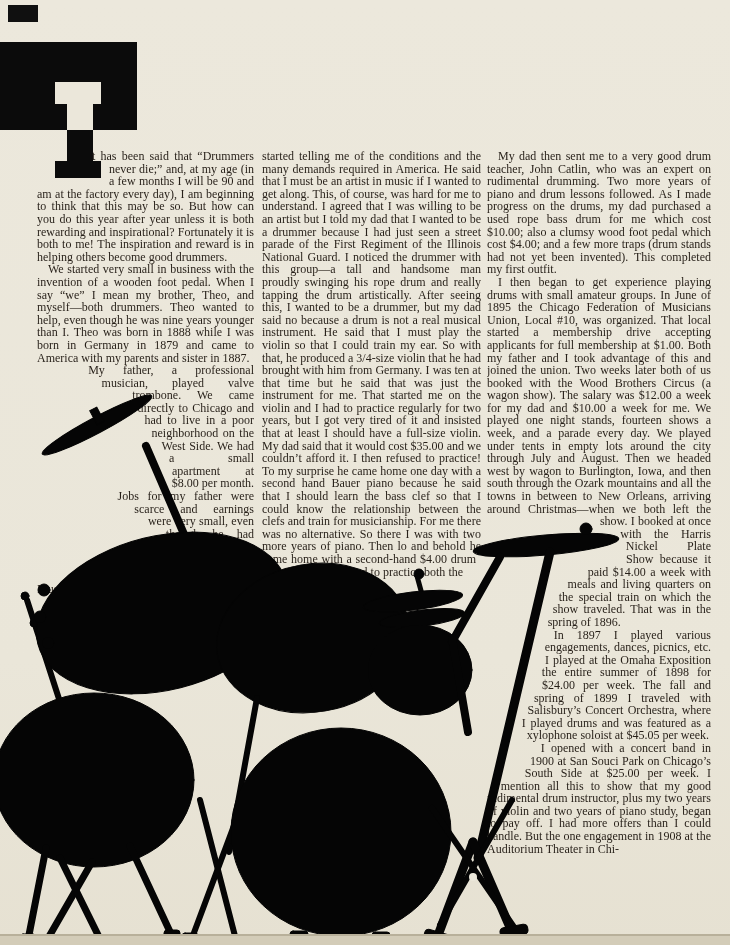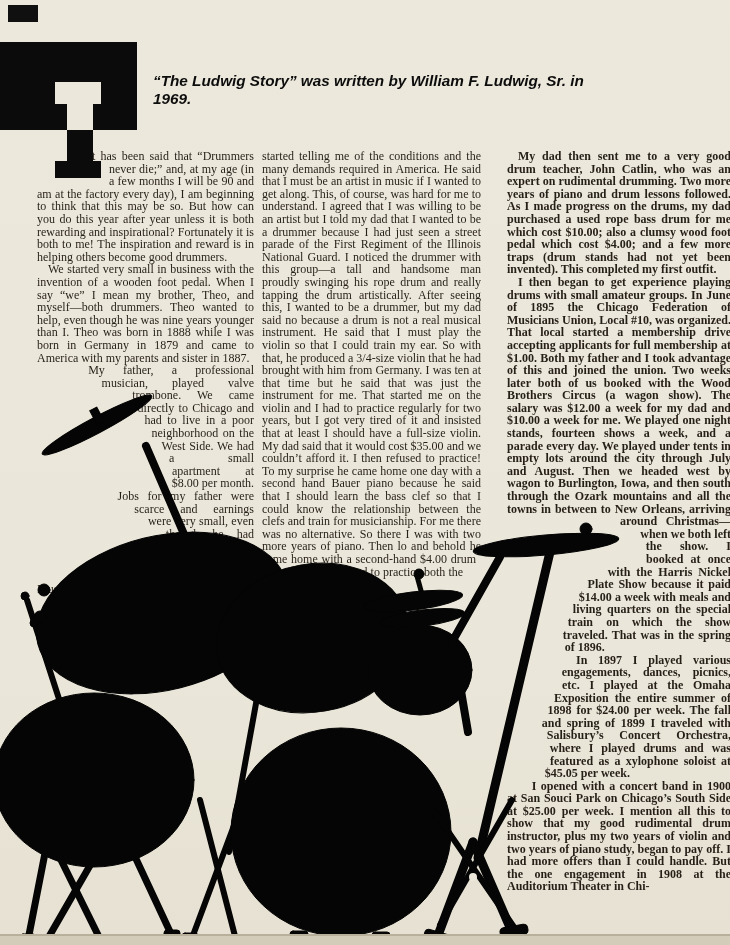--- a/index.html
+++ b/index.html
@@ -19,21 +19,21 @@
   .headline{position:absolute;left:153px;top:72px;width:470px;
             font-family:"Liberation Sans","DejaVu Sans",sans-serif;
             font-style:italic;font-weight:bold;font-size:15.3px;color:#0d0d0d;letter-spacing:0;}
 
   .col{position:absolute;text-align:justify;font-size:12px;line-height:12.6px;
        color:#261f18;overflow:hidden;}
   .col p{margin:0;text-indent:11px;}
   .col p.flush{text-indent:0;}
   .col1{left:37px;top:150px;width:217px;height:446px;}
   .col2{left:262px;top:150px;width:219px;height:488px;}
-  .col3{left:507px;top:150px;width:224px;height:762px;font-weight:bold;}
+  .col3{left:487px;top:150px;width:224px;height:762px;}
 
   .dropcap-spacer{float:left;width:72px;height:26px;
     shape-outside:polygon(0 0,55px 0,55px 13px,72px 13px,72px 26px,0 26px);}
   .wrap-left-col1{float:left;width:217px;height:218px;shape-margin:3px;
     shape-outside:polygon(0 0,2px 0,35px 13px,55px 25px,92px 38px,97px 50px,104px 63px,111px 76px,121px 88px,129px 101px,132px 112px,48px 114px,43px 127px,76px 139px,93px 151px,106px 164px,125px 177px,139px 189px,177px 202px,217px 212px,217px 218px,0 218px);}
   .wrap-right-col2{float:right;width:100px;height:470px;shape-margin:3px;
     shape-outside:polygon(100px 415px,62px 452px,20px 470px,100px 470px);}
   .wrap-left-col3{float:left;width:150px;height:745px;shape-margin:3px;
     shape-outside:polygon(0 372px,86px 372px,128px 386px,136px 404px,82px 417px,77px 429px,67px 442px,62px 455px,57px 467px,52px 480px,40px 492px,55px 505px,47px 518px,52px 530px,42px 543px,37px 555px,30px 568px,32px 581px,37px 593px,40px 606px,34px 618px,10px 628px,0 632px);}
 
@@ -46,21 +46,20 @@
 
   <div class="corner-mark"></div>
 
   <div class="dc-block">
     <div class="dc-knock-bar"></div>
     <div class="dc-knock-stem"></div>
   </div>
   <div class="dc-stem"></div>
   <div class="dc-foot"></div>
 
-  <div class="headline">“The Ludwig Story” was written by William F. Ludwig, Sr. in 1969.</div>
 
   <div class="col col1">
     <p class="flush"><span class="dropcap-spacer"></span><span>t has been said that “Drummers never die;” and, at my age (in a few months I will be 90 and am at the factory every day), I am beginning to think that this may be so. But how can you do this year after year unless it is both rewarding and inspirational? Fortunately it is both to me! The inspiration and reward is in helping others become good drummers.</span></p>
     <p><span>We started very small in business with the invention of a wooden foot pedal. When I say “we” I mean my brother, Theo, and myself—both drummers. Theo wanted to help, even though he was nine years younger than I. Theo was born in 1888 while I was born in Germany in 1879 and came to America with my parents and sister in 1887.</span></p>
     <p><span class="wrap-left-col1"></span><span>My father, a professional musician, played valve trombone. We came directly to Chicago and had to live in a poor neighborhood on the West Side. We had a small apartment at $8.00 per month. Jobs for my father were scarce and earnings were very small, even though he had joined the Musicians League (a union before the Federation of Musicians had been organized). After one year of this struggle, my dad</span></p>
   </div>
 
   <div class="col col2">
     <p class="flush"><span class="wrap-right-col2"></span><span>started telling me of the conditions and the many demands required in America. He said that I must be an artist in music if I wanted to get along. This, of course, was hard for me to understand. I agreed that I was willing to be an artist but I told my dad that I wanted to be a drummer because I had just seen a street parade of the First Regiment of the Illinois National Guard. I noticed the drummer with this group—a tall and handsome man proudly swinging his rope drum and really tapping the drum artistically. After seeing this, I wanted to be a drummer, but my dad said no because a drum is not a real musical instrument. He said that I must play the violin so that I could train my ear. So with that, he produced a 3/4-size violin that he had brought with him from Germany. I was ten at that time but he said that was just the instrument for me. That started me on the violin and I had to practice regularly for two years, but I got very tired of it and insisted that at least I should have a full-size violin. My dad said that it would cost $35.00 and we couldn’t afford it. I then refused to practice! To my surprise he came home one day with a second hand Bauer piano because he said that I should learn the bass clef so that I could know the relationship between the clefs and train for musicianship. For me there was no alternative. So there I was with two more years of piano. Then lo and behold he came home with a second-hand $4.00 drum and told me that I had to practice both the piano and the drum.</span></p>
   </div>

